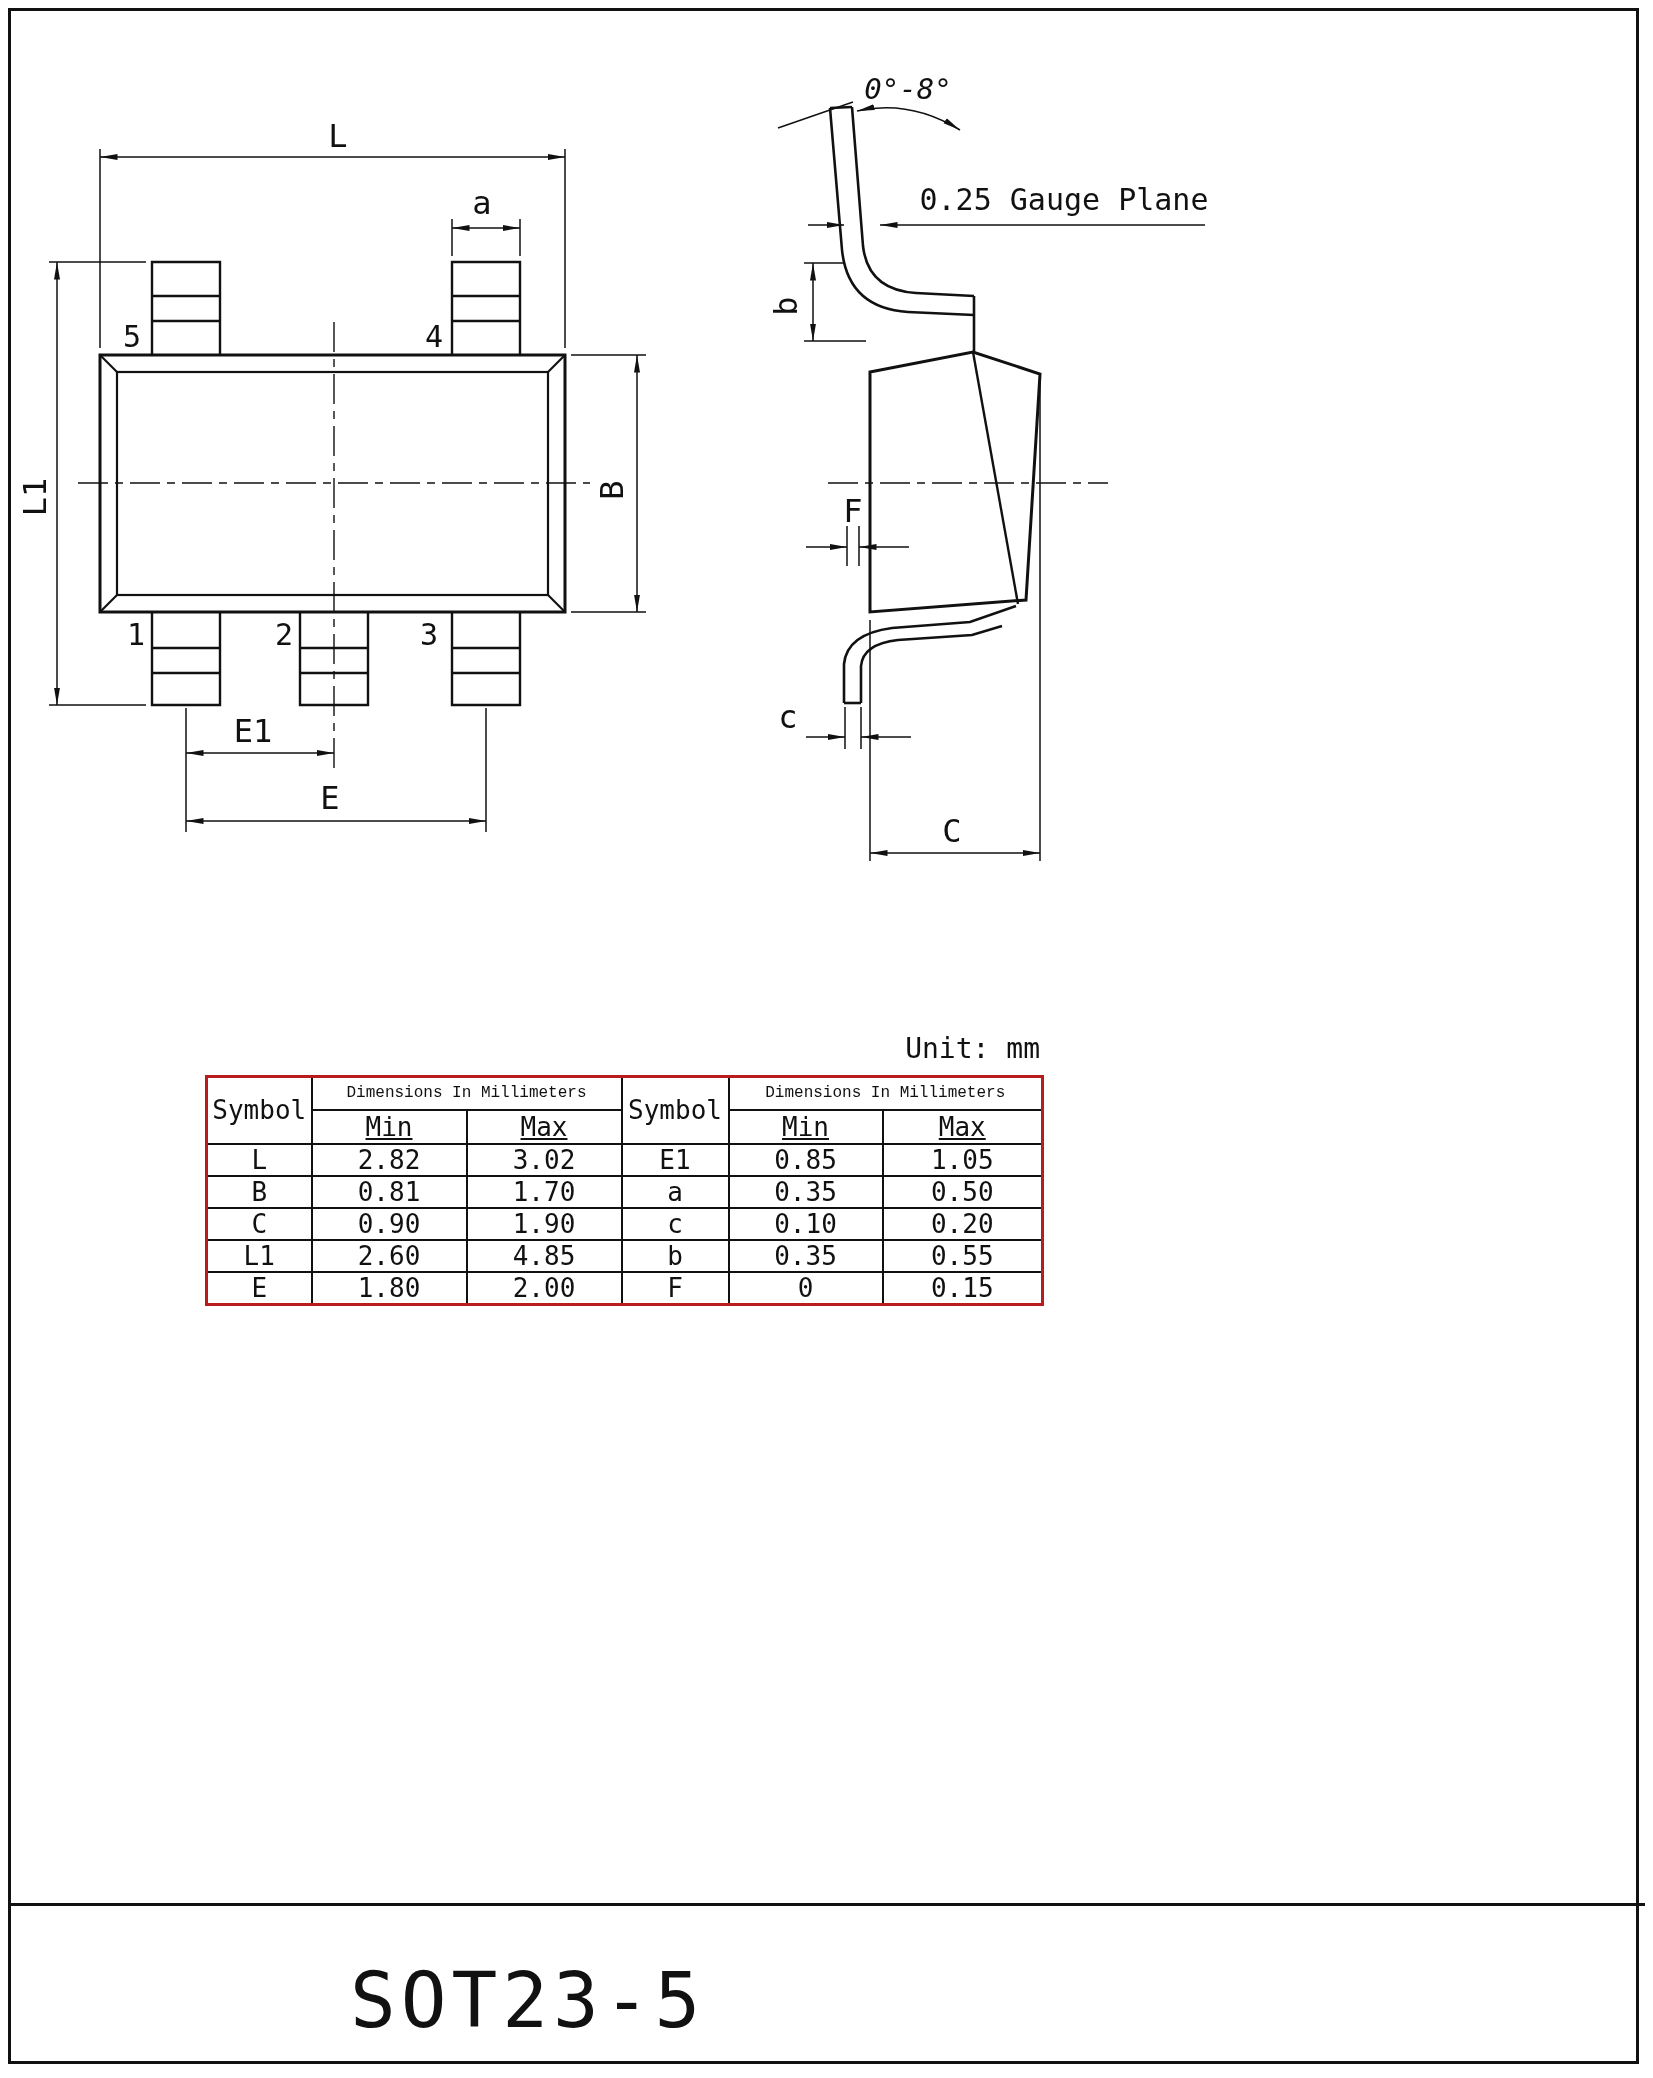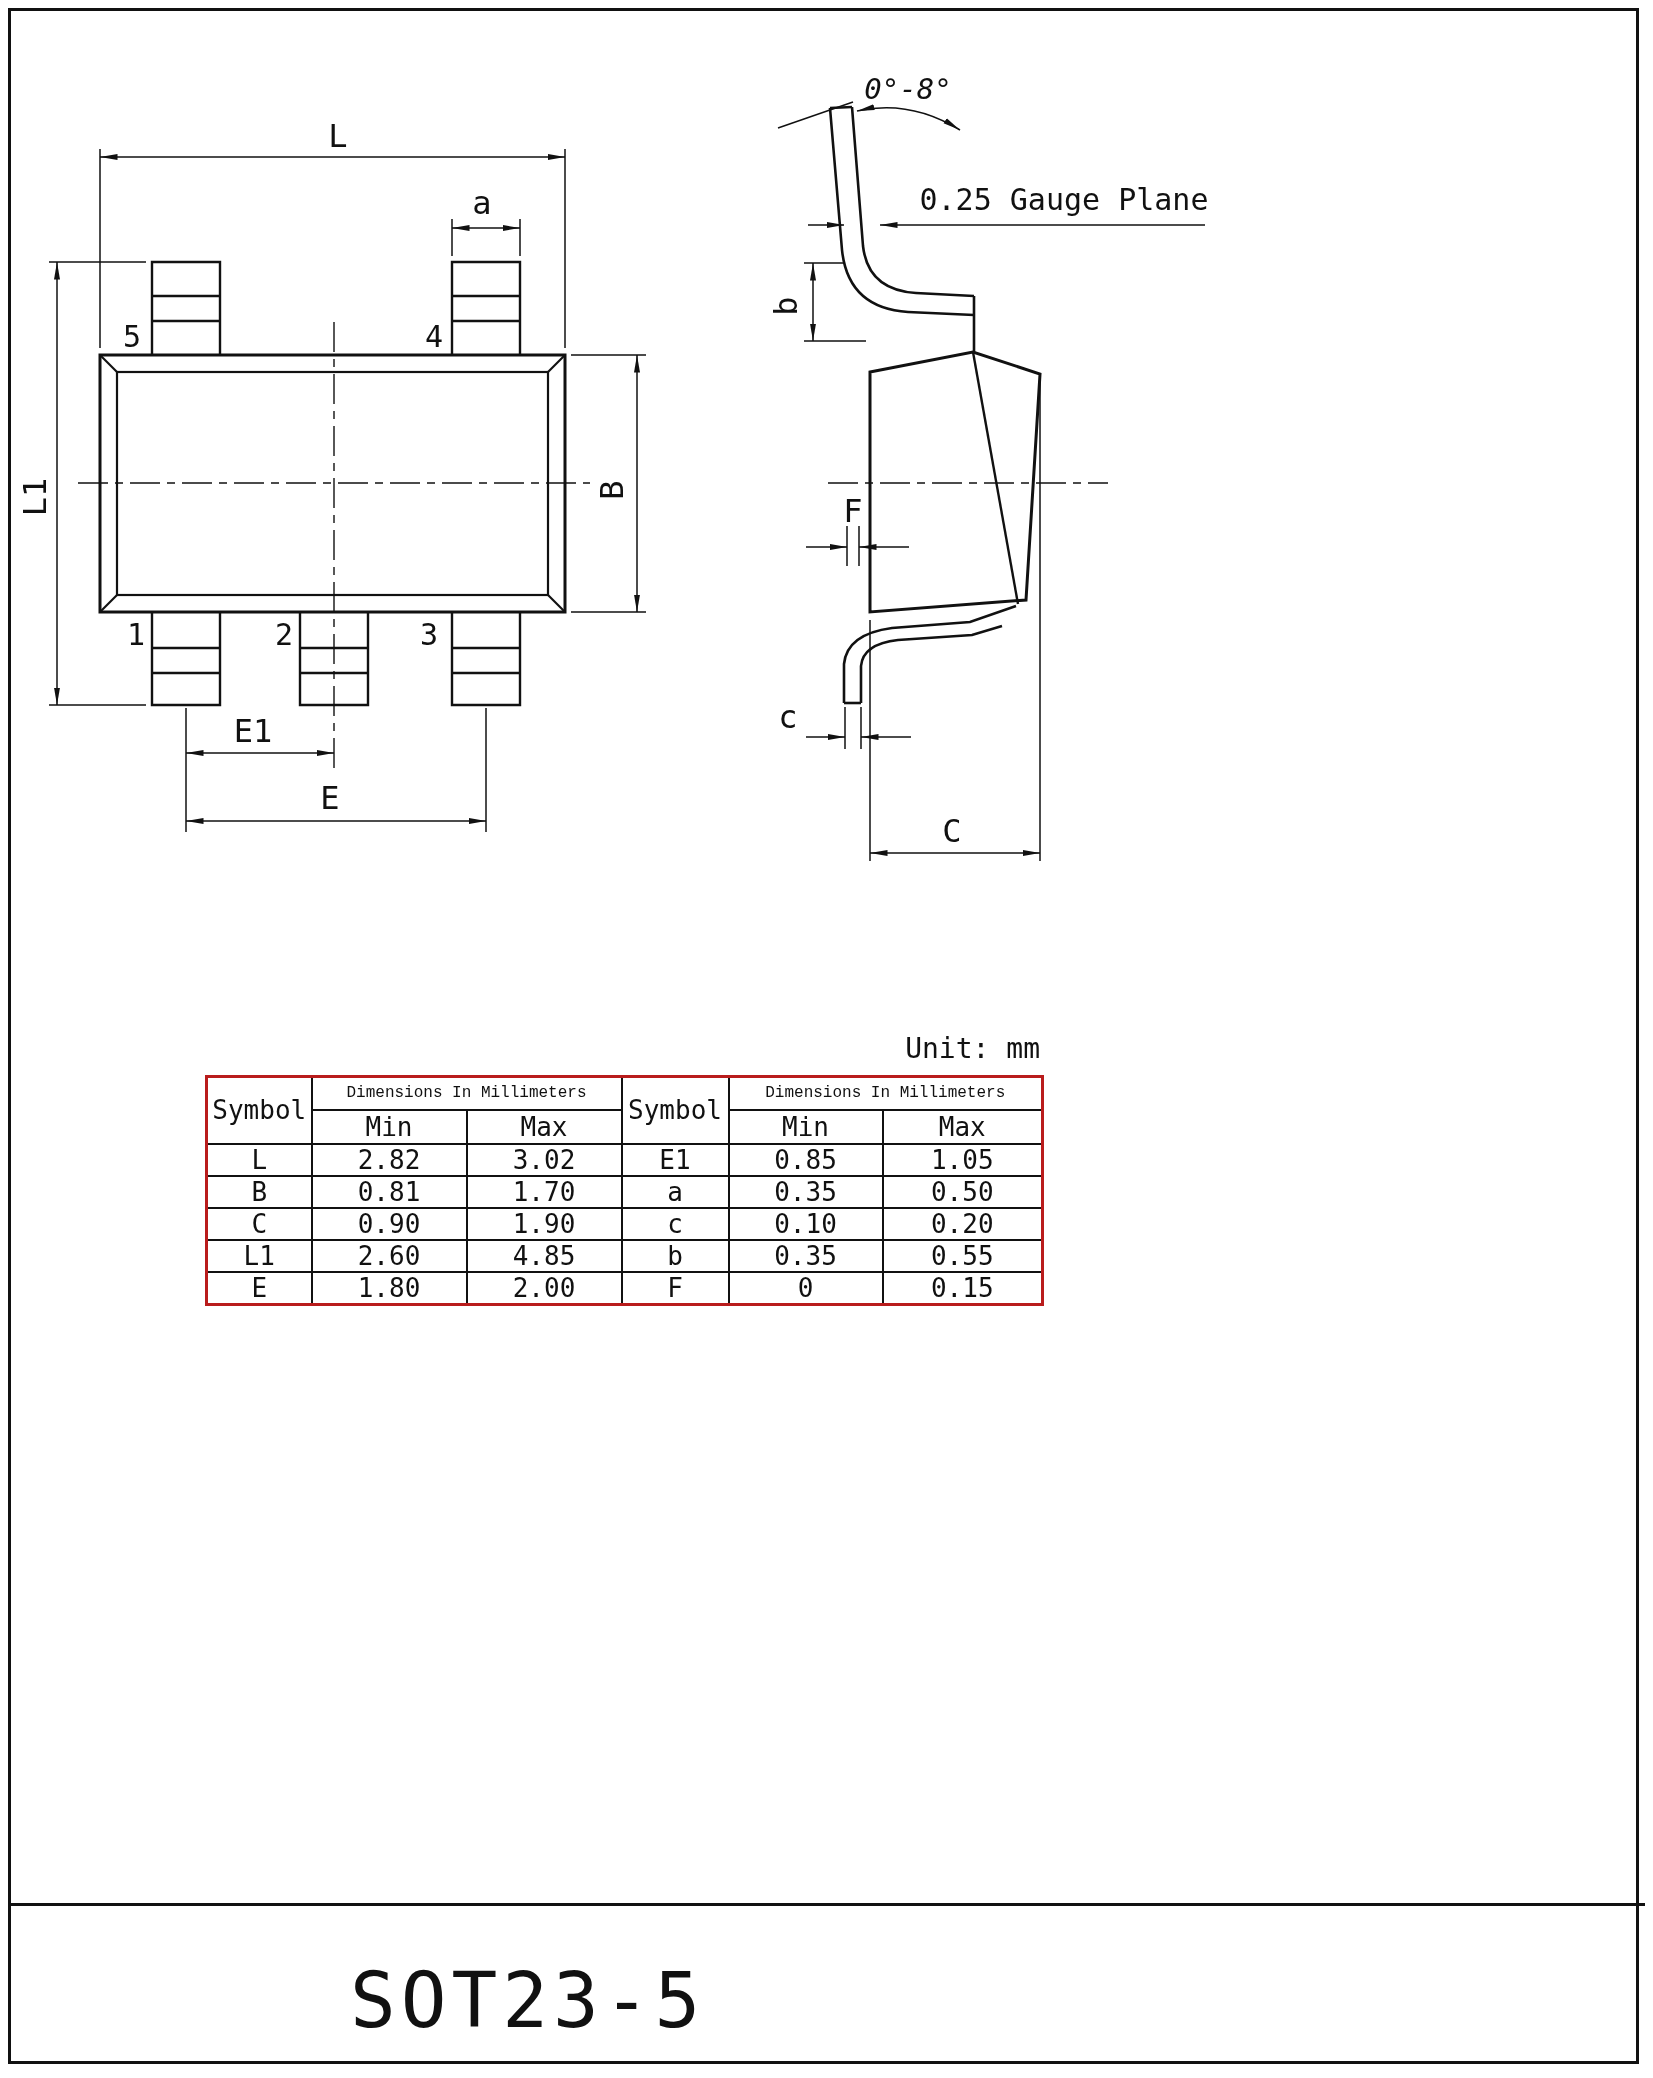--- a/index.html
+++ b/index.html
@@ -13,21 +13,21 @@
   svg text { font-family:"DejaVu Sans Mono", monospace; fill:#111; stroke:none; }
 
   .dim-table {
     position:absolute; left:205px; top:1075px; border-collapse:collapse; table-layout:fixed;
     font-size:26px; color:#111; border:3px solid #b91c1c;
   }
   .dim-table td { border:2px solid #111; text-align:center; vertical-align:middle; padding:0; }
   .dim-table .sym { font-size:26px; }
   .dim-table .dims-h { font-size:16px;font-family:Liberation Mono, monospace; }
   .dim-table .hrow1 { height:33px; }
-  .dim-table .hrow2 { height:34px; }
+  .dim-table .hrow2 { height:34px;text-decoration:underline; }
   .dim-table .drow  { height:28px; }
 
   .unit-label { position:absolute; left:878px; top:1032px; width:162px; text-align:right; font-size:28px; }
   .sheet-title { position:absolute; left:350px; top:1956px; width:480px; font-size:76px; letter-spacing:5px; white-space:nowrap; }
 </style>
 </head>
 <body>
 
 <div class="page">
   <div class="frame"></div>

